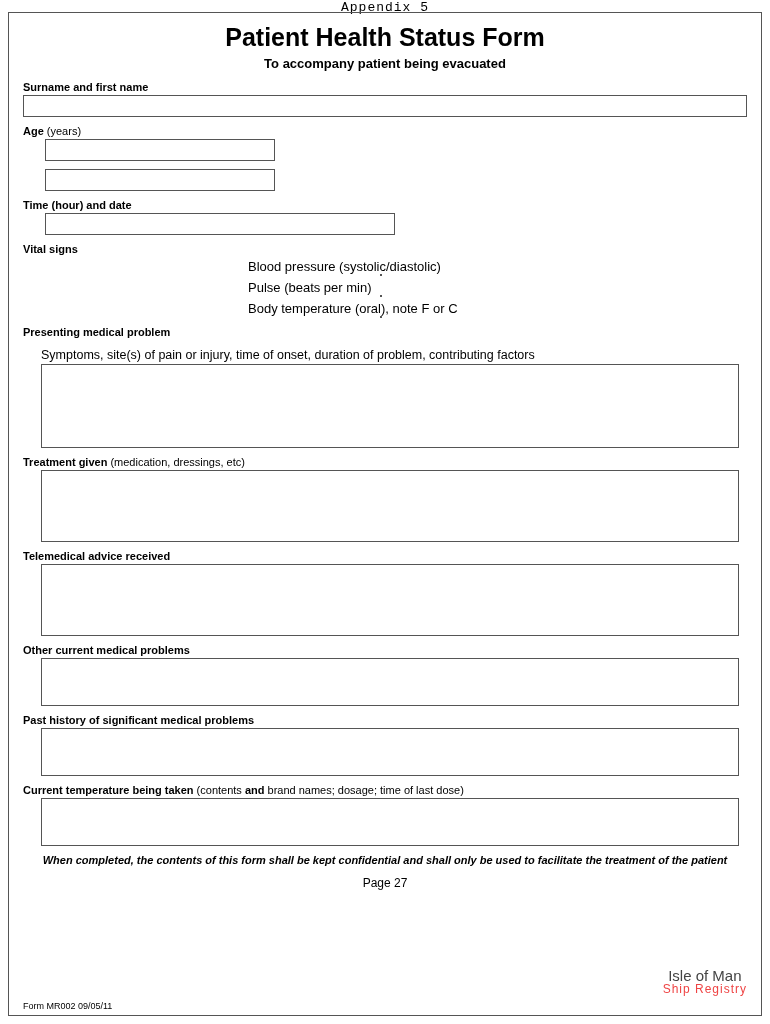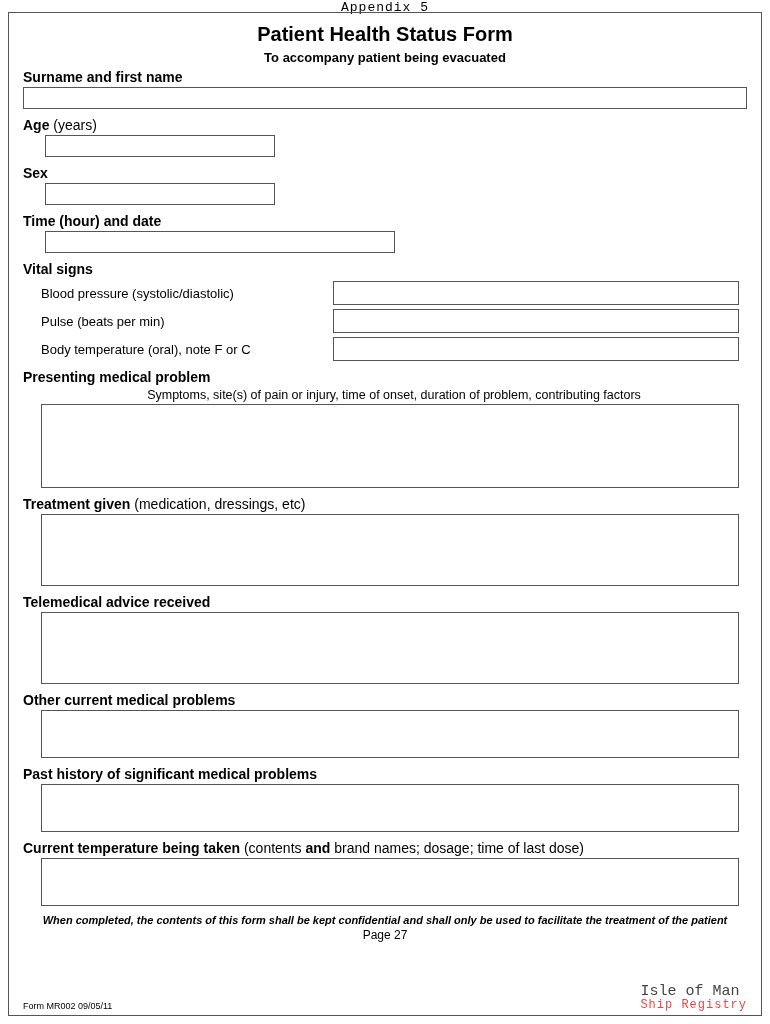--- a/index.html
+++ b/index.html
@@ -26,98 +26,97 @@
     top: 12px;
     left: 8px;
     right: 8px;
     bottom: 8px;
     border: 1px solid #555;
     padding: 10px 14px 4px 14px;
   }
   .title {
     text-align: center;
     font-weight: bold;
-    font-size: 20px;
+    font-size: 25px;
     margin-bottom: 4px;
   }
   .subtitle {
     text-align: center;
     font-weight: bold;
     font-size: 13px;
-    margin-bottom: 4px;
+    margin-bottom: 10px;
   }
   .field-label {
-    font-size: 14px;
+    font-size: 11px;
     margin-bottom: 2px;
   }
   .field-label .bold { font-weight: bold; }
   .input-line {
     border: 1px solid #555;
     height: 22px;
     background: #fff;
   }
   .full-width { width: 100%; }
   .small-box { width: 230px; margin-left: 22px; }
   .med-box { width: 350px; margin-left: 22px; }
   .section { margin-bottom: 8px; }
   .vital-row {
     display: flex;
     align-items: center;
     margin: 4px 0;
+    flex-direction: column;
   }
   .vital-label {
     width: 310px;
     padding-left: 18px;
     font-size: 13px;
   }
   .vital-input {
     border: 1px solid #555;
     height: 24px;
     flex: 1;
     margin-right: 8px;
   }
   .desc {
     font-size: 12.5px;
     padding-left: 18px;
-    margin-top: 3px;
-    text-align: center;
+    margin-top: 10px;
   }
   .textarea {
     border: 1px solid #555;
     margin: 2px 8px 0 18px;
     background: #fff;
   }
   .ta-large { height: 84px; }
   .ta-med { height: 72px; }
   .ta-small { height: 48px; }
   .footer-note {
     font-style: italic;
     font-size: 11px;
     text-align: center;
     margin-top: 8px;
     font-weight: bold;
   }
   .page-num {
     text-align: center;
     font-size: 12px;
-    margin-top: 2px;
+    margin-top: 10px;
   }
   .form-code {
     position: absolute;
     bottom: 4px;
     left: 14px;
     font-size: 9px;
   }
   .logo {
     position: absolute;
-    bottom: 4px;
+    bottom: 20px;
     right: 14px;
-    text-align: left;
+    text-align: center;
     line-height: 1;
-    font-family: Liberation Mono, monospace;
   }
   .logo-top {
     font-size: 15px;
     color: #444;
   }
   .logo-bot {
     font-size: 12px;
     color: #ef4444;
     letter-spacing: 1px;
   }
@@ -136,21 +135,20 @@
     <div class="field-label"><span class="bold">Surname and first name</span></div>
     <div class="input-line full-width"></div>
   </div>
 
   <div class="section">
     <div class="field-label"><span class="bold">Age</span><span> (years)</span></div>
     <div class="input-line small-box"></div>
   </div>
 
   <div class="section">
-    <div class="field-label"><span class="bold">Sex</span></div>
     <div class="input-line small-box"></div>
   </div>
 
   <div class="section">
     <div class="field-label"><span class="bold">Time (hour) and date</span></div>
     <div class="input-line med-box"></div>
   </div>
 
   <div class="section">
     <div class="field-label"><span class="bold">Vital signs</span></div>

